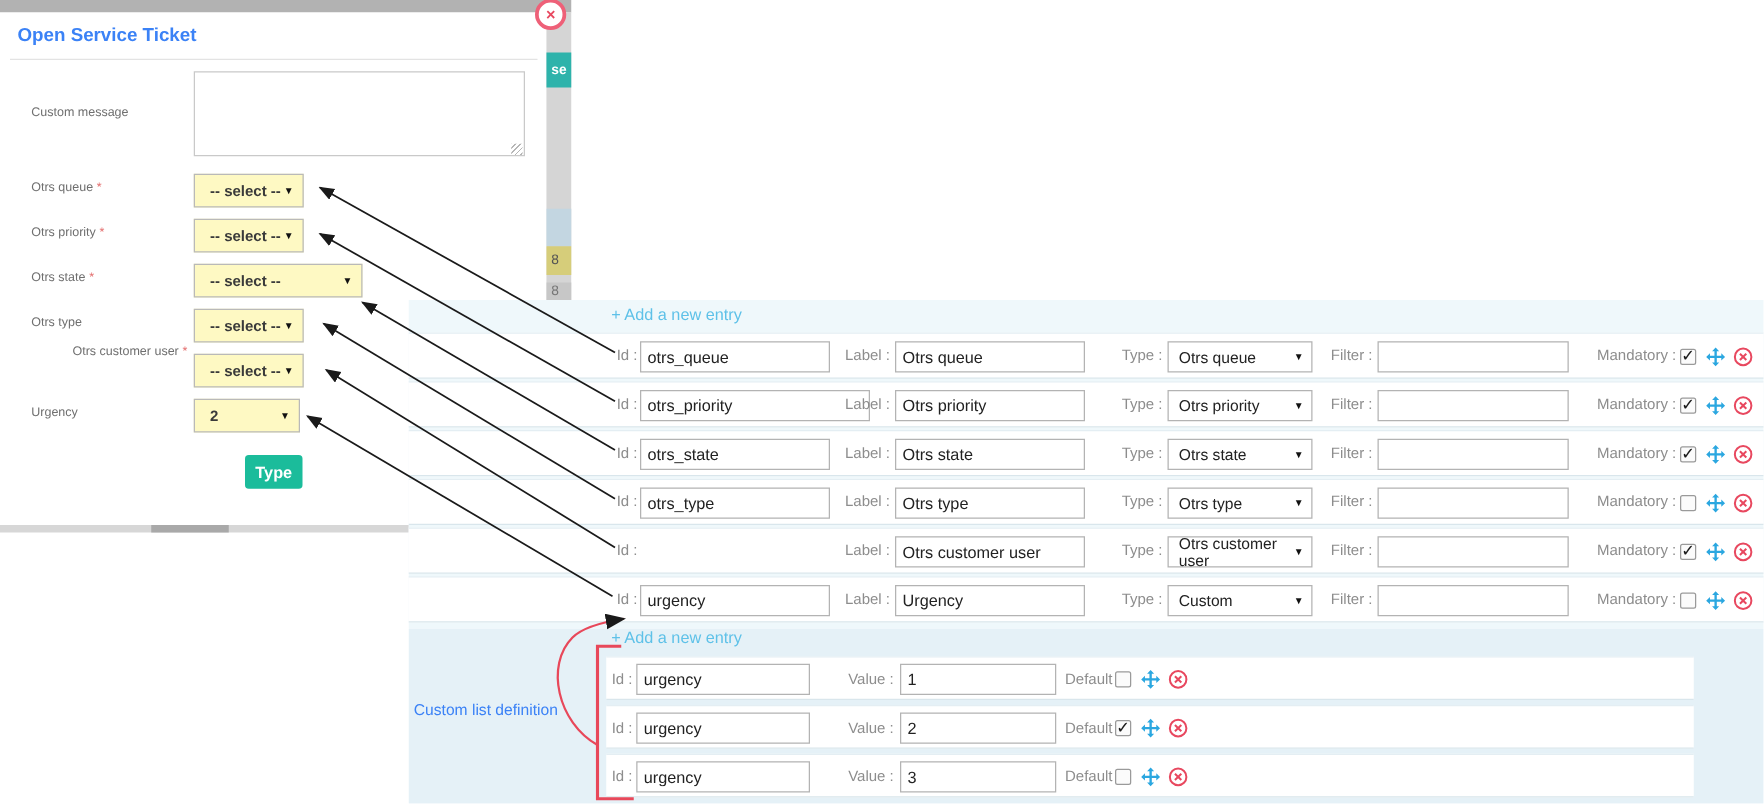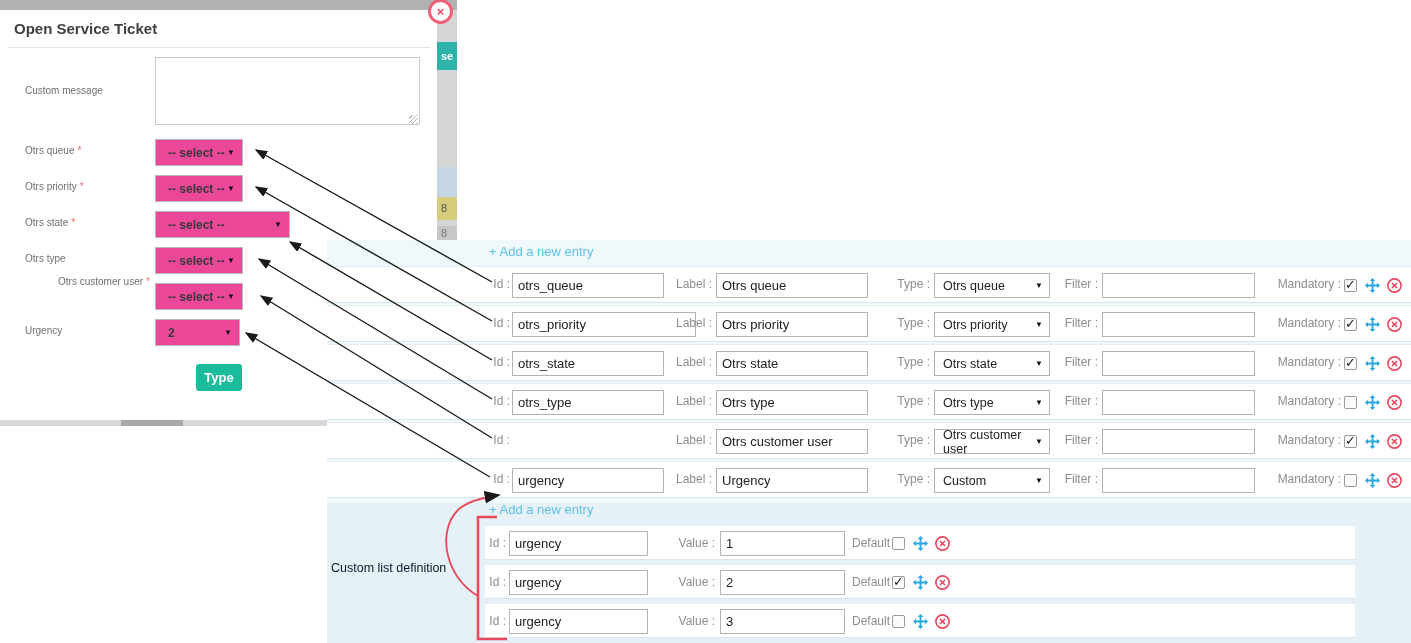--- a/index.html
+++ b/index.html
@@ -7,44 +7,44 @@
          font-family:"Liberation Sans","DejaVu Sans",sans-serif;}
   
   .topbar{position:absolute;left:0;top:0;width:457px;height:10px;background:#b2b2b2;}
   .bgcol{position:absolute;left:437px;top:10px;width:20px;height:230px;background:#d5d5d5;}
   .bgcell{position:absolute;left:0;width:20px;font-size:11px;line-height:22px;padding-left:4px;box-sizing:border-box;}
   .cell-teal{top:32px;height:28px;background:#2eb3ab;color:#fff;font-weight:bold;line-height:28px;}
   .cell-blue{top:157px;height:30px;background:#c3d6e1;}
   .cell-yellow{top:187px;height:23px;background:#d6cd7a;color:#555;}
   .cell-gray8{top:216px;height:14px;background:#c7c7c7;color:#777;line-height:14px;}
   .modal{position:absolute;left:0;top:10px;width:437px;height:411px;background:#fff;}
-  .mtitle{position:absolute;left:14px;top:10px;font-size:15px;font-weight:bold;color:#404040;}
+  .mtitle{position:absolute;left:14px;top:10px;font-size:15px;font-weight:bold;color:#3b82f6;}
   .mhr{position:absolute;left:8px;top:37px;width:422px;height:1px;background:#e3e3e3;}
   .mlabel{position:absolute;left:25px;font-size:10px;color:#6f6f6f;}
   .req{color:#e36c6c;margin-left:3px;}
   .mtextarea{position:absolute;left:155px;top:47px;width:265px;height:68px;border:1px solid #c9c9c9;
              background:#fff;resize:none;box-sizing:border-box;}
   .resize-grip{position:absolute;left:409px;top:105px;width:9px;height:9px;
      background:repeating-linear-gradient(135deg,transparent 0 2px,#b5b5b5 2px 3px);}
-  .mselect{position:absolute;left:155px;height:27px;border:1px solid #b9b9b9;background:#ec4899;
+  .mselect{position:absolute;left:155px;height:27px;border:1px solid #b9b9b9;background:#fef9c3;
            box-sizing:border-box;display:flex;align-items:center;padding-left:12px;cursor:pointer;}
   .mselect .val{font-size:12px;font-weight:bold;color:#3a3a3a;}
   .mselect .arr{position:absolute;right:7px;font-size:8px;color:#111;}
   .open-btn{position:absolute;left:196px;top:354px;width:46px;height:27px;background:#1bbc9b;border:none;
             border-radius:3px;color:#fff;font-weight:bold;font-size:13px;cursor:pointer;}
   .scrollstrip{position:absolute;left:0;top:420px;width:327px;height:6px;background:#d7d7d7;}
   .scrollthumb{position:absolute;left:121px;top:0;width:62px;height:6px;background:#a9a9a9;}
   .close-btn{position:absolute;left:428px;top:-1px;width:25px;height:25px;box-sizing:border-box;
              border:3px solid #ee6078;border-radius:50%;background:#fff;color:#e8485f;
              font-weight:bold;font-size:13px;line-height:19px;text-align:center;cursor:pointer;z-index:60;}
   
   .panel-upper{position:absolute;left:327px;top:240px;width:1084px;height:263px;background:#eff8fb;}
   .panel-lower{position:absolute;left:327px;top:503px;width:1084px;height:140px;background:#e5f1f7;}
   .add-link{position:absolute;font-size:13px;color:#5ec1e8;text-decoration:none;cursor:pointer;}
-  .sec-label{position:absolute;font-size:12.5px;color:#0f172a;}
+  .sec-label{position:absolute;font-size:12.5px;color:#3b82f6;}
   .frow{position:absolute;left:327px;width:1084px;height:37px;background:#fff;
         border-top:1px solid #e4eef3;border-bottom:1px solid #d9e6ec;box-sizing:border-box;}
   .crow{position:absolute;left:485px;width:870px;height:35px;background:#fff;
         border-top:1px solid #e4eef3;border-bottom:1px solid #d9e6ec;box-sizing:border-box;}
   .flabel{position:absolute;font-size:12px;color:#8d8d8d;line-height:35px;text-align:right;}
   .frow .flabel{line-height:35px;}
   .tinput{position:absolute;top:5px;height:25px;border:1px solid #b3b3b3;background:#fff;
           font-size:13px;color:#222;padding:0 5px;box-sizing:border-box;
           font-family:"Liberation Sans","DejaVu Sans",sans-serif;}
   .tselect{position:absolute;top:5px;height:25px;border:1px solid #b3b3b3;background:#fff;box-sizing:border-box;

